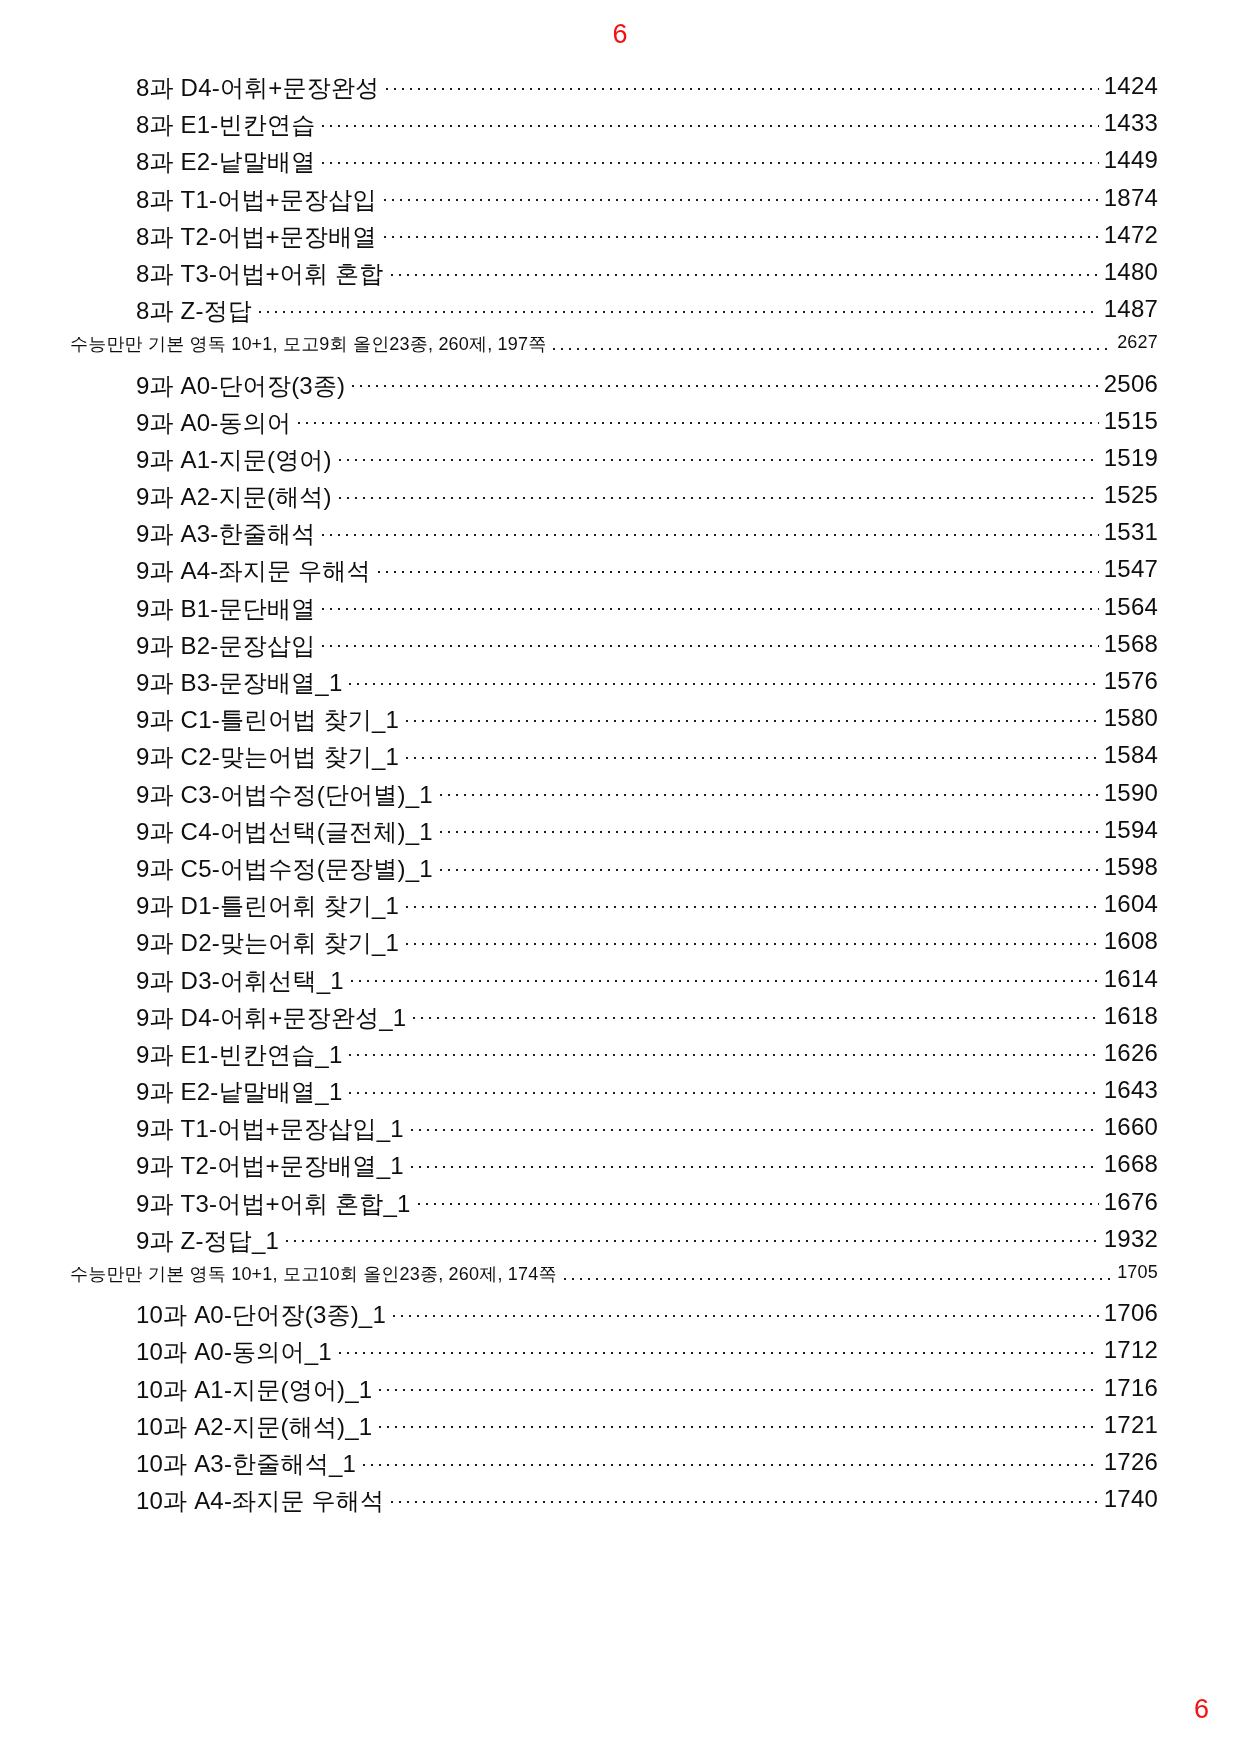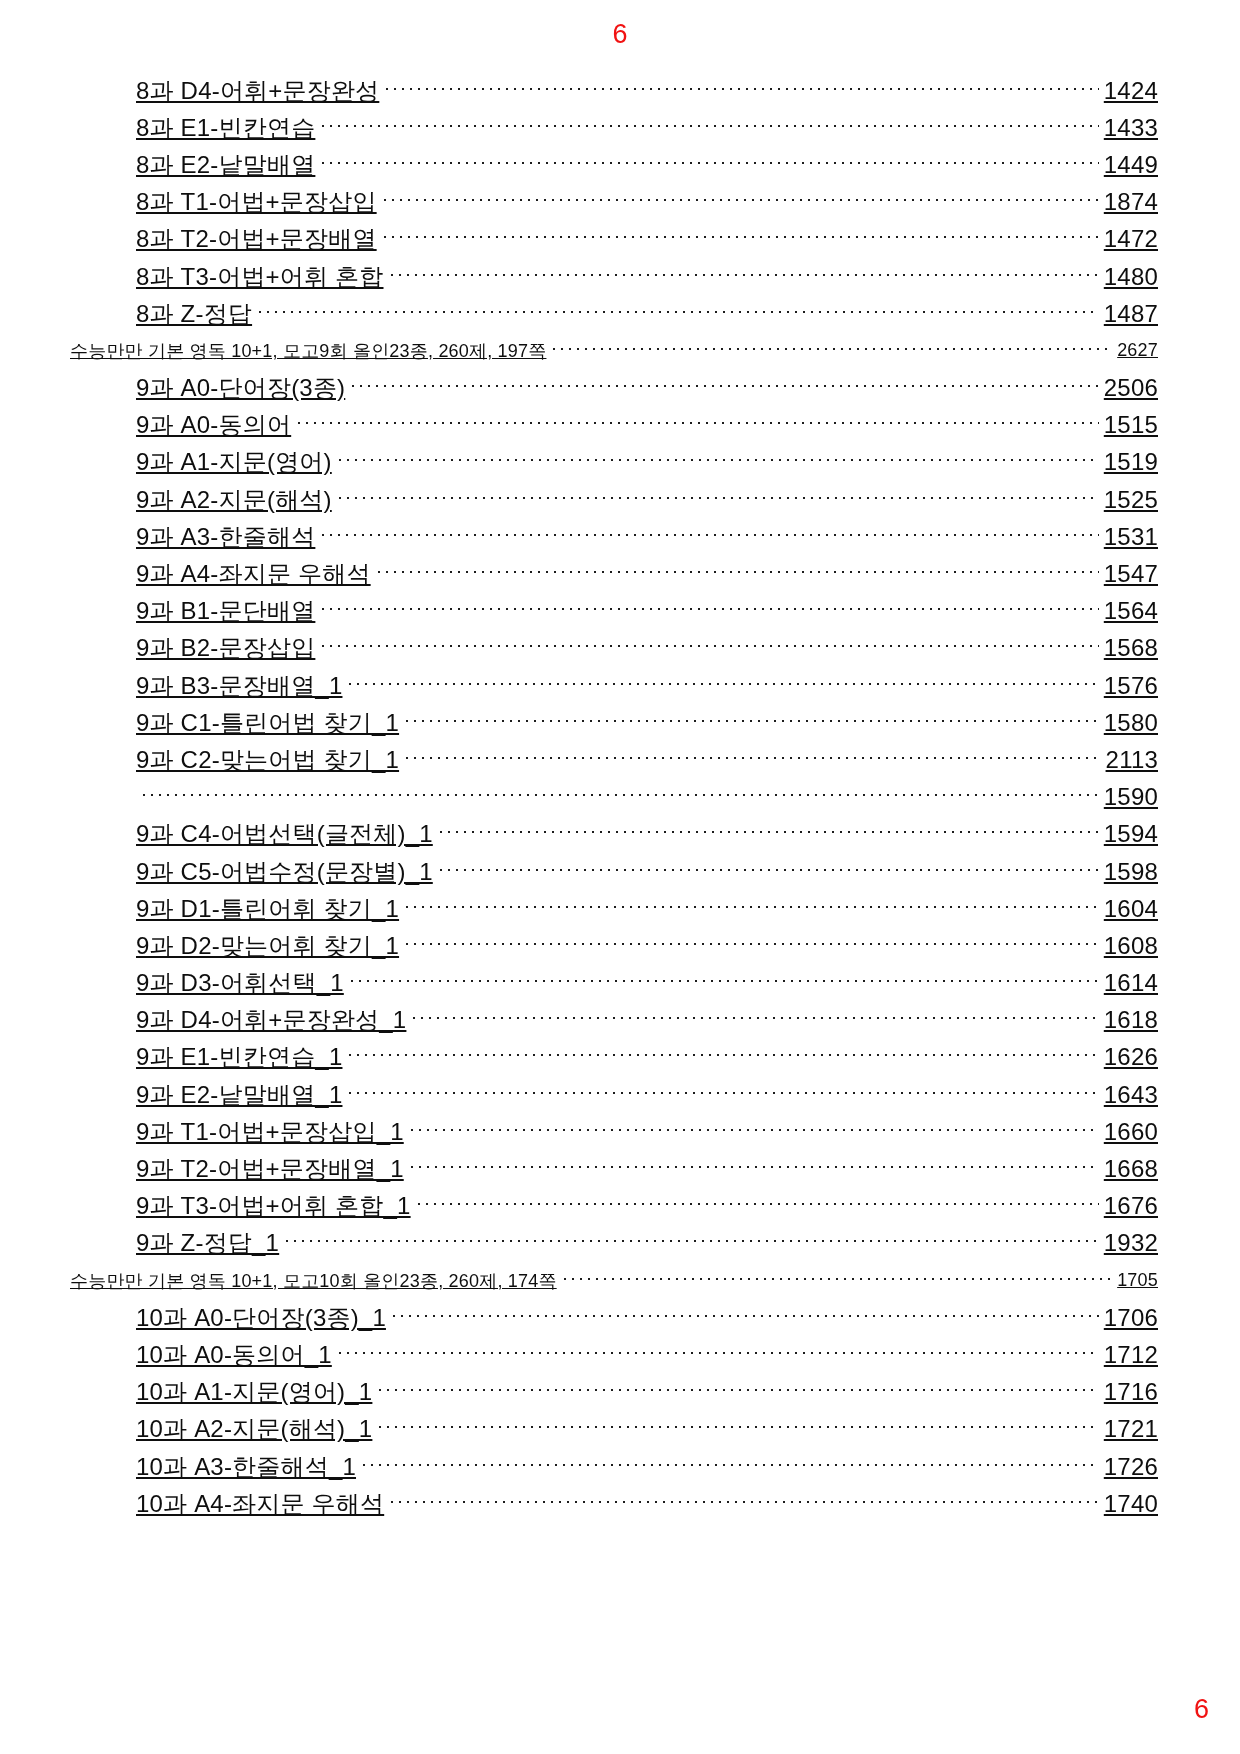--- a/index.html
+++ b/index.html
@@ -19,26 +19,25 @@
   .page-num.top { top:19px; left:0; width:1240px; text-align:center; }
   .page-num.bottom { top:1694px; right:31px; }
   .toc {
     position:absolute;
     top:72px;
     left:70px;
     right:82px;
   }
   .row {
     display:flex;
-    align-items:center;
+    align-items:flex-start;
     height:37.2px;
     font-size:24px;
     letter-spacing:0.2px;
     white-space:nowrap;
-    text-decoration:underline;
   }
   .row.section { font-size:18px; }
   .row.entry { padding-left:66px; }
   .title { white-space:pre; }
   .leader {
     flex:1 1 auto;
     height:2px;
     align-self:center;
     transform:translateY(-2px);
     margin:0 5px 0 7px;
@@ -156,24 +155,25 @@
 
   <div class="row entry">
     <span class="title">9과 C1-틀린어법 찾기_1</span>
     <span class="leader"></span>
     <span class="pagenum">1580</span>
   </div>
 
   <div class="row entry">
     <span class="title">9과 C2-맞는어법 찾기_1</span>
     <span class="leader"></span>
-    <span class="pagenum">2113</span>
-  </div>
-
-  <div class="row entry">
+    <span class="pagenum">1584</span>
+  </div>
+
+  <div class="row entry">
+    <span class="title">9과 C3-어법수정(단어별)_1</span>
     <span class="leader"></span>
     <span class="pagenum">1590</span>
   </div>
 
   <div class="row entry">
     <span class="title">9과 C4-어법선택(글전체)_1</span>
     <span class="leader"></span>
     <span class="pagenum">1594</span>
   </div>
 

